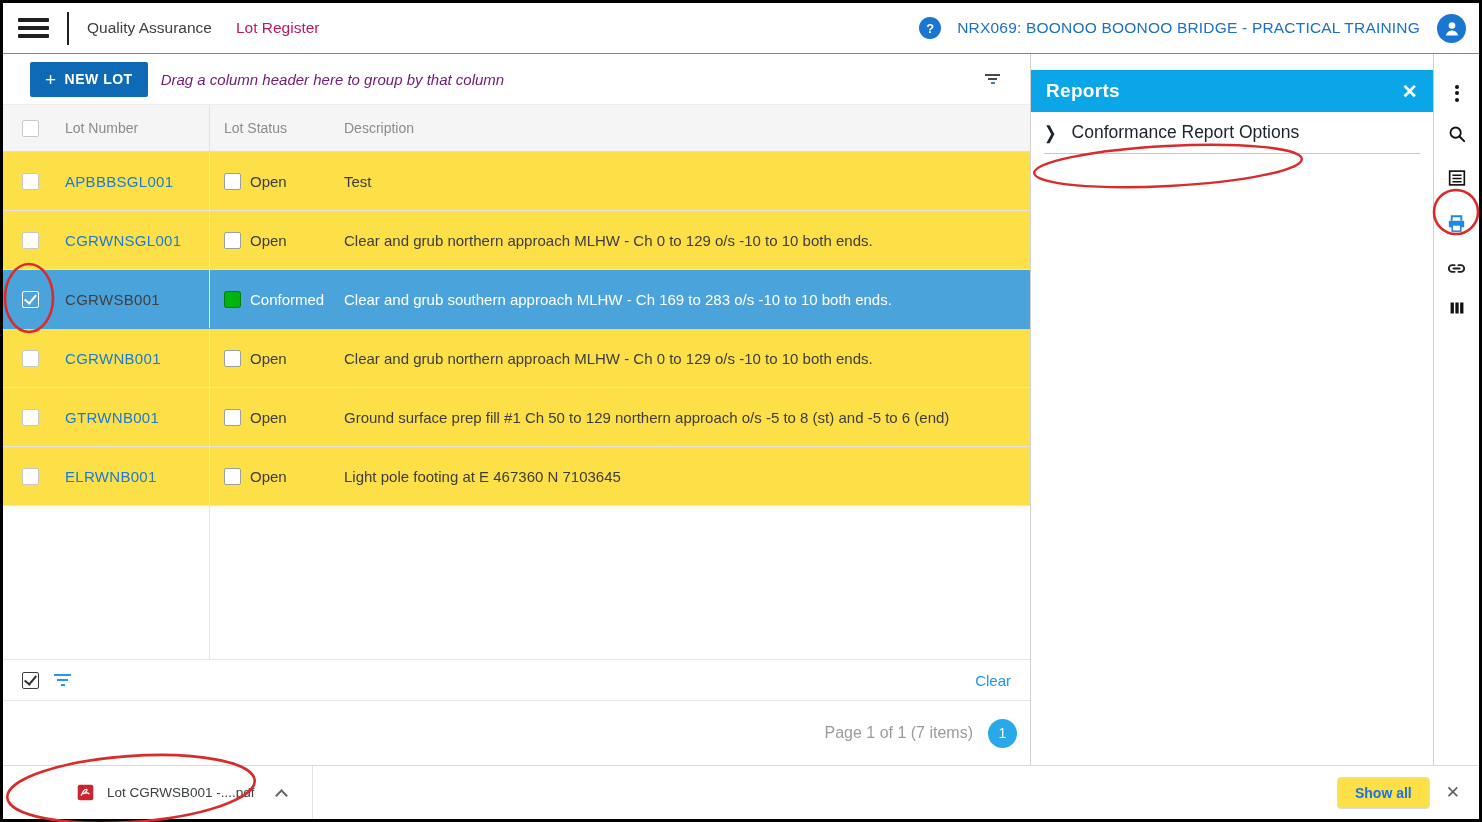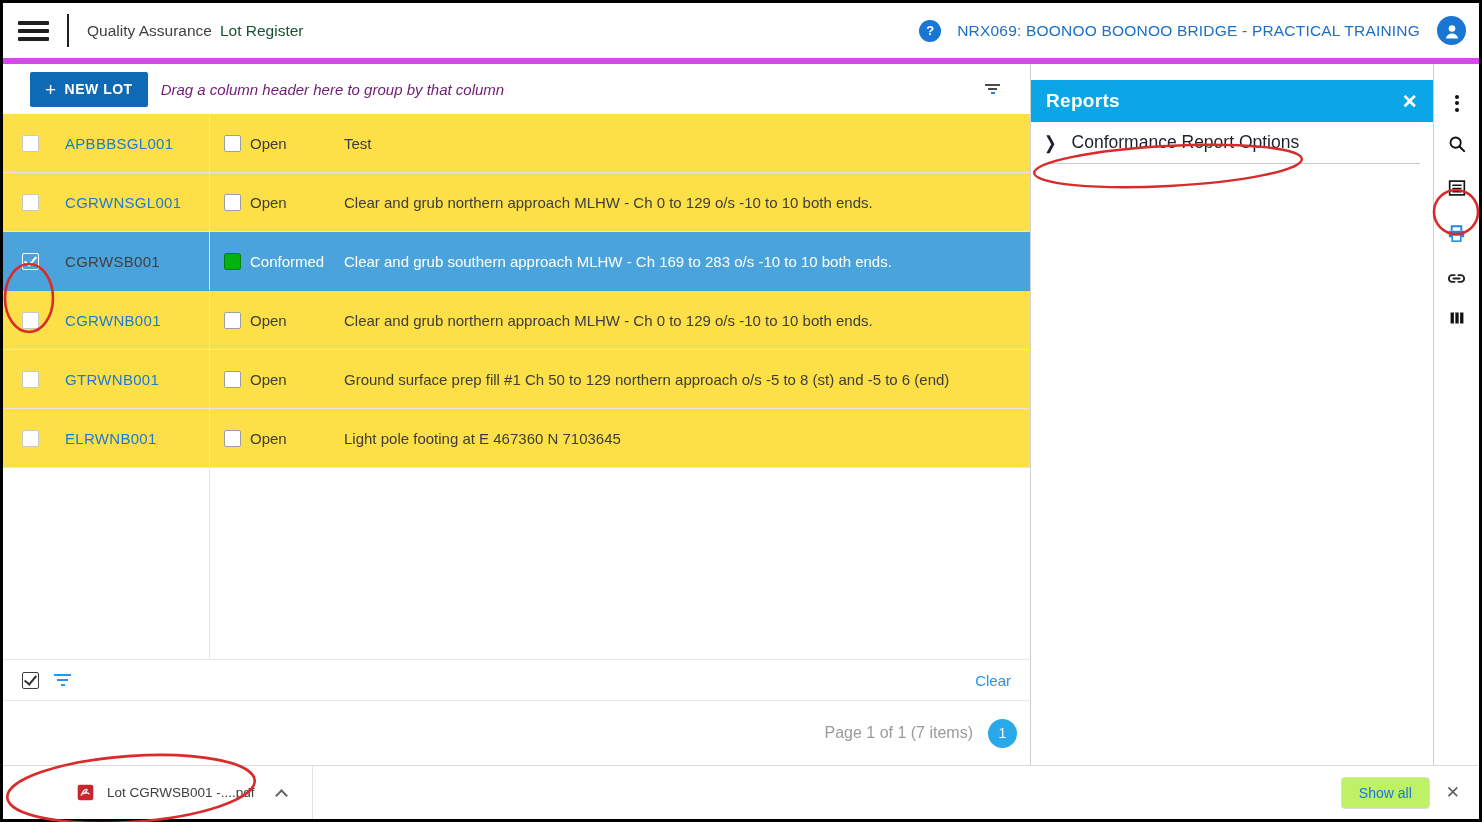--- a/index.html
+++ b/index.html
@@ -1,26 +1,26 @@
 <!DOCTYPE html>
 <html><head>
 <meta charset="utf-8">
 <style>
   * { margin:0; padding:0; box-sizing:border-box; }
   html,body { width:1482px; height:822px; }
   body { font-family:"Liberation Sans", sans-serif; background:#fff; position:relative; overflow:hidden; }
   .frame { position:absolute; inset:0; border:3px solid #000; display:flex; flex-direction:column; background:#fff; }
 
   
-  .topbar { height:61px; flex:0 0 auto; border-bottom:6px solid #d946ef; display:flex; align-items:center; background:#fff; }
+  .topbar { height:51px; flex:0 0 auto; border-bottom:1px solid #d946ef; display:flex; align-items:center; background:#fff; }
   .hamburger { width:31px; height:20px; margin-left:15px; display:flex; flex-direction:column; justify-content:space-between; cursor:pointer; }
   .hamburger span { height:4px; background:#1f1f1f; border-radius:1px; }
   .top-divider { width:2px; height:33px; background:#1f1f1f; margin-left:18px; }
   .app-title { margin-left:18px; font-size:15.5px; color:#404040; }
-  .page-title { margin-left:8px; font-size:15.5px; color:#14532d; }
+  .page-title { margin-left:24px; font-size:15.5px; color:#be185d; }
   .top-right { margin-left:auto; display:flex; align-items:center; }
   .help-icon { width:22px; height:22px; border-radius:50%; background:#1976d2; color:#fff; font-size:13px; font-weight:bold; display:flex; align-items:center; justify-content:center; margin-right:16px; }
   .project-name { color:#1b6fc5; font-size:15.5px; letter-spacing:.2px; white-space:nowrap; }
   .avatar { width:29px; height:29px; border-radius:50%; background:#1976d2; margin:0 13px 0 17px; display:flex; align-items:center; justify-content:center; }
 
   
   .content { flex:1; display:flex; min-height:0; }
 
   
   .grid-area { width:1028px; flex:0 0 auto; border-right:1px solid #d0d0d0; display:flex; flex-direction:column; background:#fff; }
@@ -79,21 +79,21 @@
   .icon-strip { flex:1; border-left:1px solid #cfcfcf; display:flex; flex-direction:column; align-items:center; padding-top:27px; background:#fff; }
   .strip-icon { width:24px; height:24px; display:flex; align-items:center; justify-content:center; cursor:pointer; }
   .strip-icon.kebab { flex-direction:column; gap:2.5px; }
   .strip-icon.kebab b { width:4px; height:4px; background:#111; border-radius:50%; } .mt17{margin-top:17px;} .mt20{margin-top:20px;} .mt21{margin-top:21px;} .mt16{margin-top:16px;}
 
   
   .download-bar { height:54px; flex:0 0 auto; border-top:1px solid #dadada; display:flex; align-items:center; background:#fff; }
   .dl-item { height:100%; display:flex; align-items:center; border-right:1px solid #e3e3e3; padding:0 26px 0 74px; cursor:pointer; }
   .dl-name { font-size:13.5px; color:#3c4043; margin-left:13px; }
   .caret-up { width:9px; height:9px; border-top:2.5px solid #5f6368; border-left:2.5px solid #5f6368; transform:rotate(45deg); margin-left:22px; margin-top:5px; }
-  .show-all-btn { margin-left:auto; padding:7px 17px; border:1px solid #dadce0; border-radius:4px; background:#bef264; color:#1a73e8; font-family:inherit; font-size:14px; font-weight:normal; cursor:pointer; }
+  .show-all-btn { margin-left:auto; padding:7px 17px; border:1px solid #dadce0; border-radius:4px; background:#fde047; color:#1a73e8; font-family:inherit; font-size:14px; font-weight:bold; cursor:pointer; }
   .dl-close { margin:0 19px 0 16px; color:#5f6368; font-size:17px; cursor:pointer; }
 
   
   .annotations { position:absolute; inset:0; width:100%; height:100%; pointer-events:none; z-index:50; }
 </style>
 </head>
 <body>
 
 <div class="frame">
 
@@ -127,20 +127,28 @@
           <span>NEW LOT</span>
         </button>
         <div class="group-hint">Drag a column header here to group by that column</div>
         <div class="funnel-dark">
             <i></i>
             <i></i>
             <i></i>
           </div>
       </div>
 
+      <div class="thead">
+        <div class="cell-check">
+            <span class="checkbox"></span>
+          </div>
+        <div class="cell-lot">Lot Number</div>
+        <div class="cell-status">Lot Status</div>
+        <div class="cell-desc">Description</div>
+      </div>
 
       <div>
         <div class="trow">
           <div class="cell-check">
               <span class="checkbox"></span>
             </div>
           <div class="cell-lot">
               <a class="lot-link">APBBBSGL001</a>
             </div>
           <div class="cell-status">

